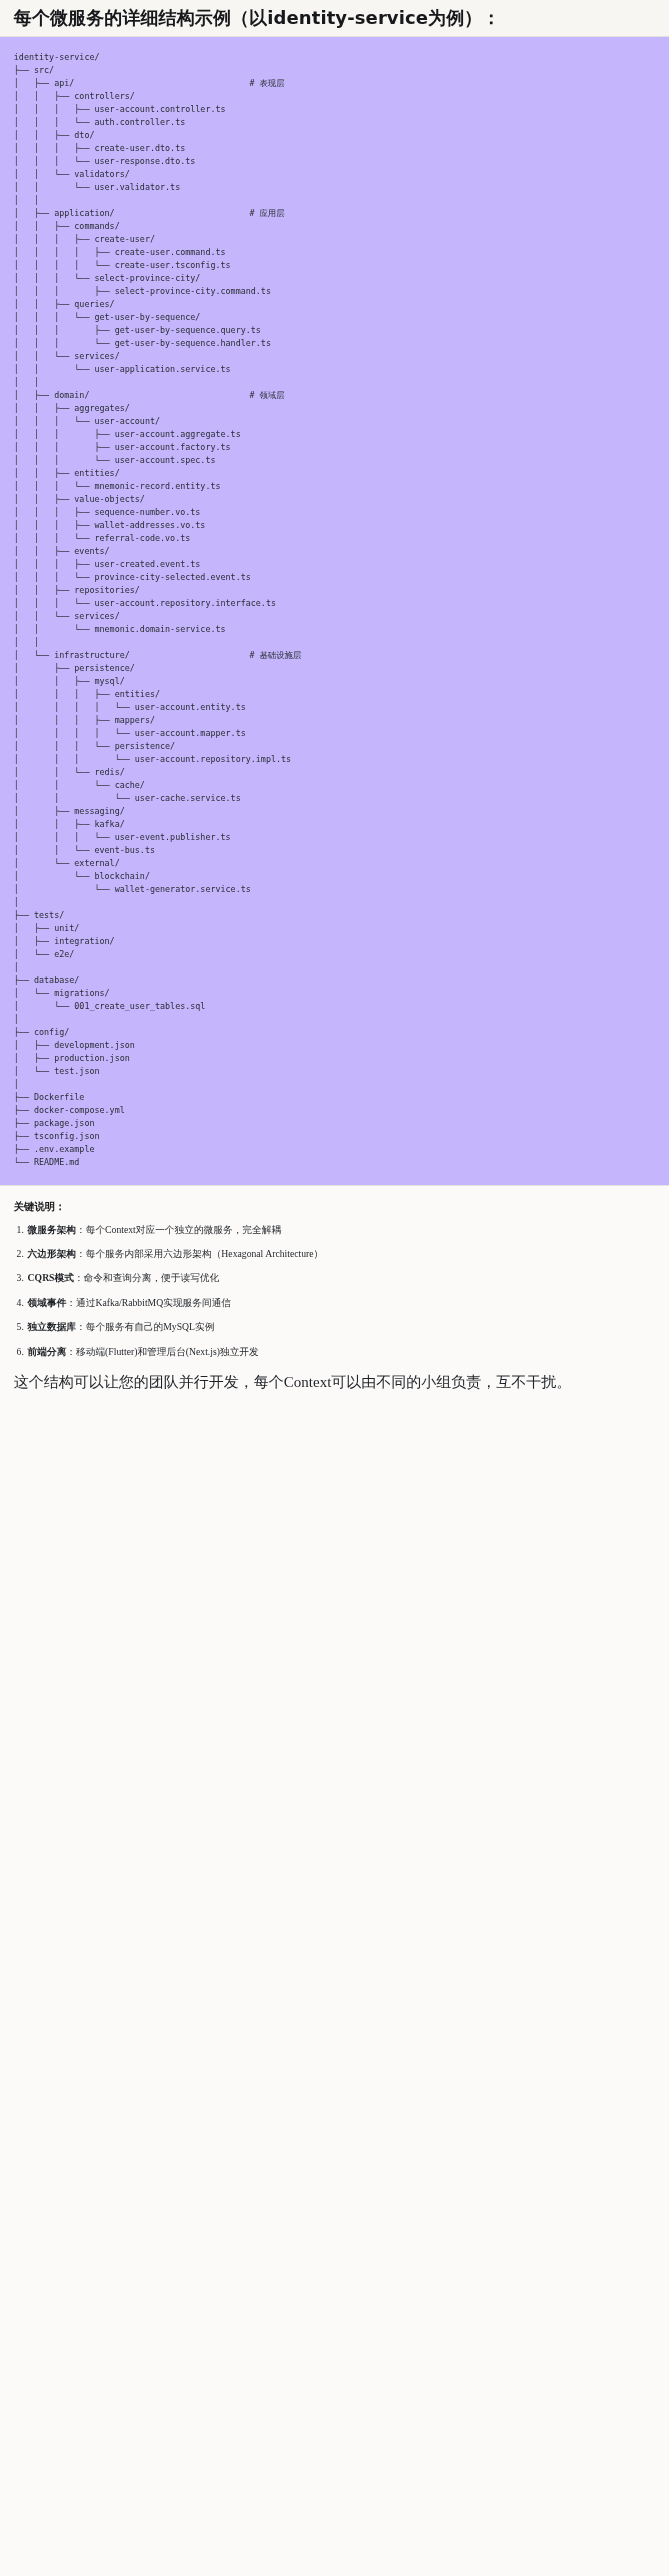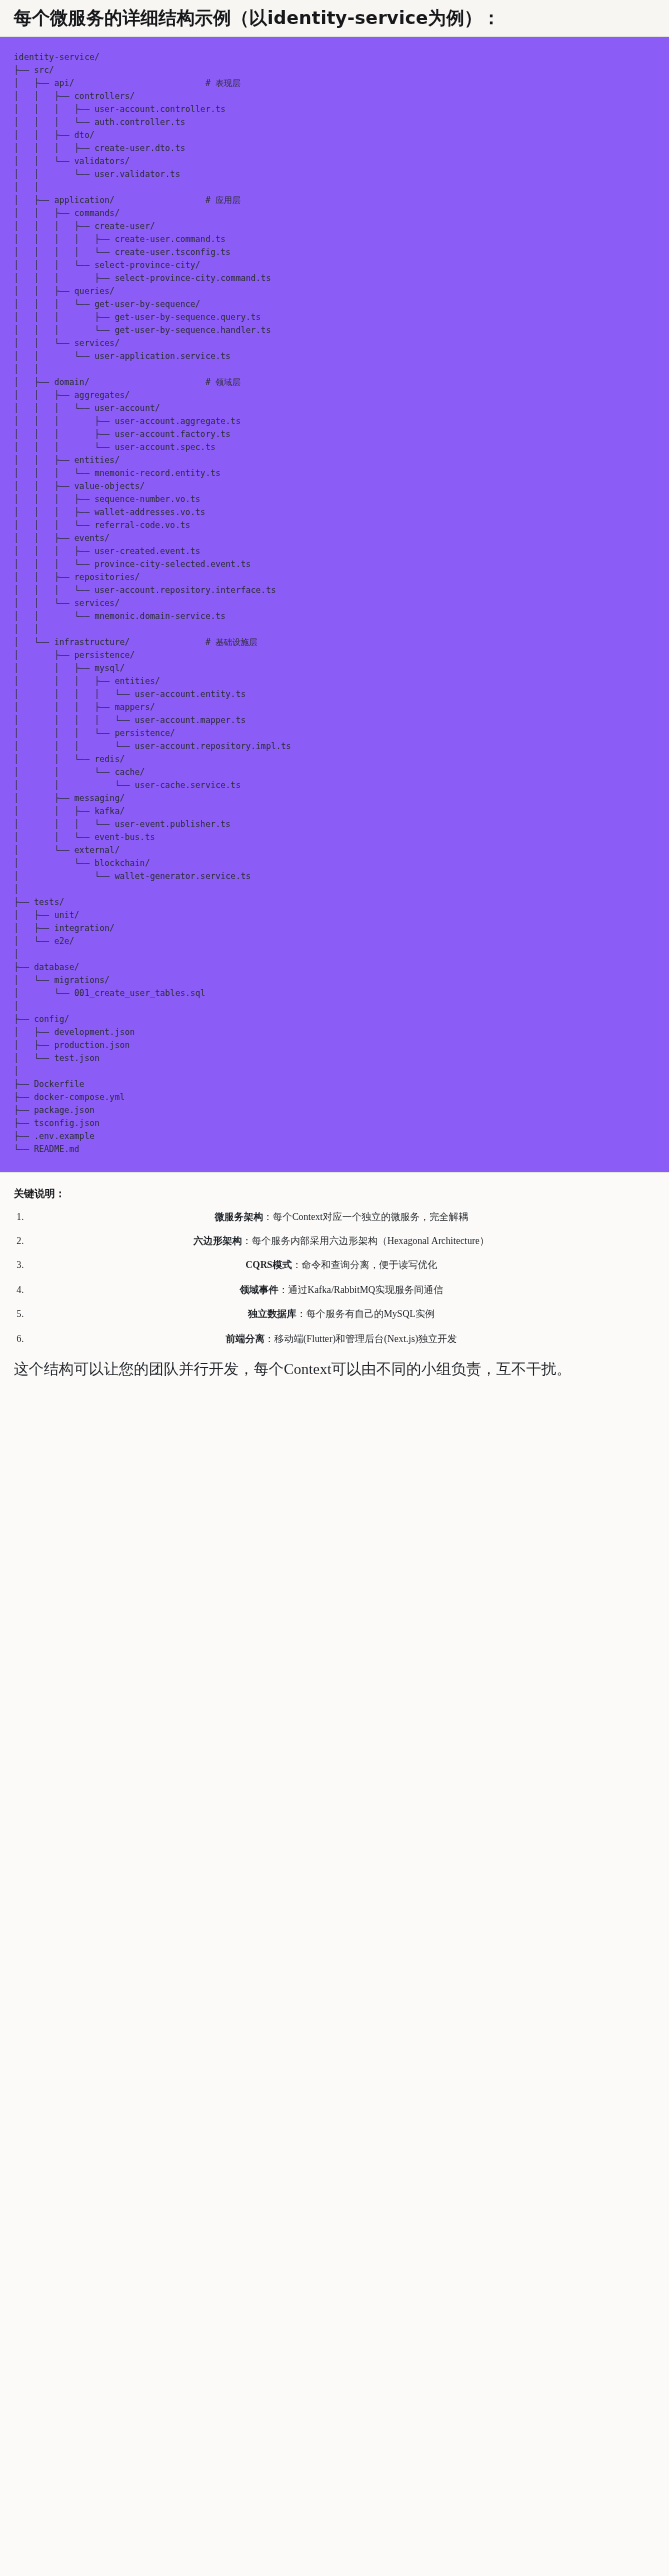--- a/index.html
+++ b/index.html
@@ -37,39 +37,39 @@
     color: #17181b;
     margin: 0;
     white-space: pre;
   }
 
   
   .tree-block {
     box-sizing: border-box;
     width: 100%;
     padding: 13.8px 13.8px 16.3px 13.8px;
-    background: #8b5cf6;
+    background: #c4b5fd;
     border-bottom: 0.6px solid #e6e4de;
   }
   .tree {
     font-family: "DejaVu Sans Mono", "Liberation Mono", monospace;
     font-size: 8.4px;
     line-height: 13px;
     color: #2a2d31;
     white-space: pre;
     margin: 0;
     letter-spacing: 0px;
   }
   .tree .row {
     display: block;
     height: 13px;
     white-space: pre;
   }
   .tree .row.blank { color: #2a2d31; }
-  .tree .cmt { color: #2a2d31; }
+  .tree .cmt { color: #2a2d31; margin-left: 44px; }
 
   
   .notes-block {
     box-sizing: border-box;
     width: 100%;
     padding: 12.5px 13.8px 16.3px 13.8px;
     background: #fbfaf8;
   }
   .notes-title {
     font-family: "DejaVu Sans", "Liberation Sans", sans-serif;
@@ -84,21 +84,20 @@
     padding: 0 0 0 12.5px;
     list-style-position: outside;
   }
   ol.notes-list > li {
     font-family: "Liberation Serif", "DejaVu Serif", serif;
     font-size: 9.7px;
     line-height: 13.8px;
     color: #1f2328;
     margin: 0 0 10.6px 0;
     padding-left: 1.3px;
-    text-align: center;
   }
   ol.notes-list > li:last-child { margin-bottom: 18px; }
   ol.notes-list > li b {
     font-weight: 700;
   }
   .closing {
     font-family: "Liberation Serif", "DejaVu Serif", serif;
     font-size: 15px;
     line-height: 13.8px;
     color: #1f2328;
@@ -116,20 +115,21 @@
 
   <div class="tree-block">
     <pre class="tree"><span class="row">identity-service/
 </span><span class="row">├── src/
 </span><span class="row">│   ├── api/                          <span class="cmt"># 表现层</span>
 </span><span class="row">│   │   ├── controllers/
 </span><span class="row">│   │   │   ├── user-account.controller.ts
 </span><span class="row">│   │   │   └── auth.controller.ts
 </span><span class="row">│   │   ├── dto/
 </span><span class="row">│   │   │   ├── create-user.dto.ts
+</span><span class="row">│   │   │   └── user-response.dto.ts
 </span><span class="row">│   │   └── validators/
 </span><span class="row">│   │       └── user.validator.ts
 </span><span class="row blank">│   │
 </span><span class="row">│   ├── application/                  <span class="cmt"># 应用层</span>
 </span><span class="row">│   │   ├── commands/
 </span><span class="row">│   │   │   ├── create-user/
 </span><span class="row">│   │   │   │   ├── create-user.command.ts
 </span><span class="row">│   │   │   │   └── create-user.tsconfig.ts
 </span><span class="row">│   │   │   └── select-province-city/
 </span><span class="row">│   │   │       ├── select-province-city.command.ts

